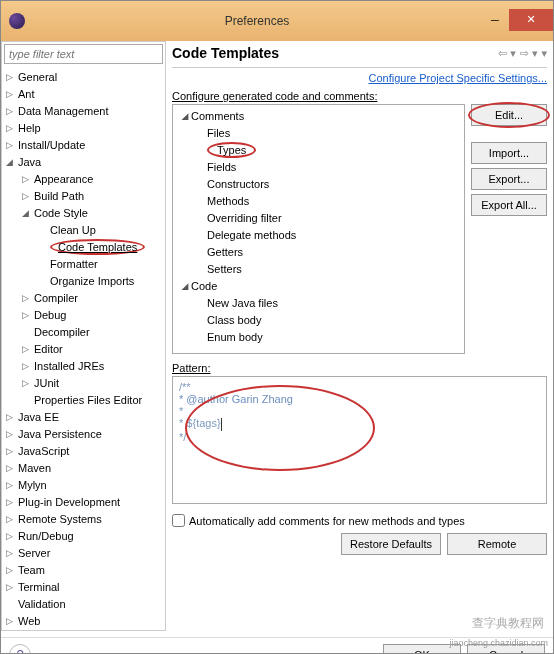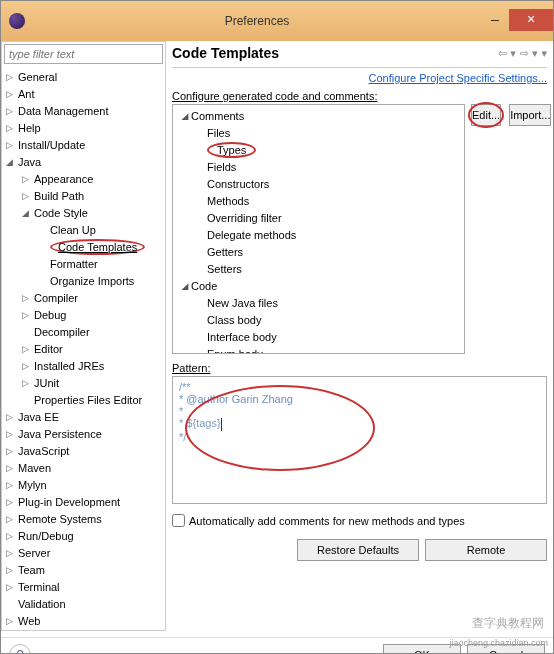--- a/index.html
+++ b/index.html
@@ -29,42 +29,42 @@
 .right { flex: 1; display: flex; flex-direction: column; padding: 4px 6px 0 6px; }
 .hdr { display: flex; align-items: center; border-bottom: 1px solid #ccc; padding-bottom: 6px; margin-bottom: 4px; }
 .hdr h2 { font-size: 14px; font-weight: bold; flex: 1; }
 .navbtns { display: flex; gap: 4px; color: #888; font-size: 10px; }
 .navbtns span { cursor: default; }
 .link { color: #1a5fce; text-align: right; font-size: 11px; text-decoration: underline; margin-bottom: 6px; }
 .seclabel { margin-bottom: 2px; text-decoration: underline; }
 
 .midrow { display: flex; gap: 6px; }
 .treelist { border: 1px solid #aaa; height: 250px; flex: 1; overflow-y: scroll; padding: 2px 0; }
-.btncol { width: 76px; display: flex; flex-direction: row; gap: 4px; }
+.btncol { width: 76px; display: flex; flex-direction: column; gap: 4px; }
 .btn { height: 22px; border: 1px solid #999; background: #efefef; font-size: 11px; cursor: default; }
 .ovalb { position: relative; }
 .ovalb::after { content:""; position:absolute; left:-4px; top:-3px; right:-4px; bottom:-3px; border:2px solid #c83232; border-radius:50%; pointer-events:none; }
 
 .tl { display: flex; align-items: center; height: 17px; }
 .tl .arrow { width: 12px; text-align: center; color: #555; font-size: 9px; }
 .tl.ind1 { padding-left: 6px; } .tl.ind2 { padding-left: 22px; }
 .oval2 { border: 2px solid #c83232; border-radius: 50%; padding: 0 8px; display: inline-block; }
 
 .patlabel { margin-top: 8px; text-decoration: underline; }
 .pattern { border: 1px solid #aaa; height: 128px; margin-top: 2px; padding: 4px 6px; font-family: Consolas, monospace; font-size: 12px; color: #444; overflow: auto; position: relative; }
 .pattern .c1 { color: #7e9abf; }
 .pattern .c2 { color: #6d8fbf; font-style: normal; }
 .pat-oval { position: absolute; border: 2px solid #c83232; border-radius: 50%; width: 190px; height: 86px; left: 12px; top: 8px; pointer-events: none; }
 .cursor { border-left: 1px solid #333; display: inline-block; height: 13px; vertical-align: middle; }
 
 .chk { margin-top: 10px; display: flex; align-items: center; gap: 4px; }
 .chk input { width: 13px; height: 13px; }
 
 .btnrow { display: flex; justify-content: flex-end; gap: 6px; margin-top: 6px; }
-.btnrow .btn { width: 122px; margin-top: 6px; }
+.btnrow .btn { width: 100px; }
 
 .footer { height: 34px; border-top: 1px solid #ddd; display: flex; align-items: center; padding: 0 8px; margin-top: 6px; }
 .help { width: 22px; height: 22px; border: 1px solid #bbb; border-radius: 50%; display: flex; align-items: center; justify-content: center; color: #6a5a9c; font-size: 13px; }
 .footer .sp { flex: 1; }
 .footer .btn { width: 78px; margin-left: 6px; }
 
 .watermark { position: absolute; right: 10px; bottom: 22px; color: #aaa; font-size: 12px; font-family: Arial; pointer-events: none; }
 .watermark2 { position: absolute; right: 6px; bottom: 6px; color: #999; font-size: 9px; pointer-events: none; }
 </style>
 </head>
@@ -281,24 +281,20 @@
           <div class="tl ind2">
             <span class="arrow"></span>
             <span>New Java files</span>
           </div>
           <div class="tl ind2">
             <span class="arrow"></span>
             <span>Class body</span>
           </div>
           <div class="tl ind2">
             <span class="arrow"></span>
-            <span>Interface body</span>
-          </div>
-          <div class="tl ind2">
-            <span class="arrow"></span>
             <span>Enum body</span>
           </div>
         </div>
       <div class="btncol">
         <button class="btn ovalb">Edit...</button>
         <div style="height:8px"></div>
         <button class="btn">Import...</button>
         <button class="btn">Export...</button>
         <button class="btn">Export All...</button>
       </div>

